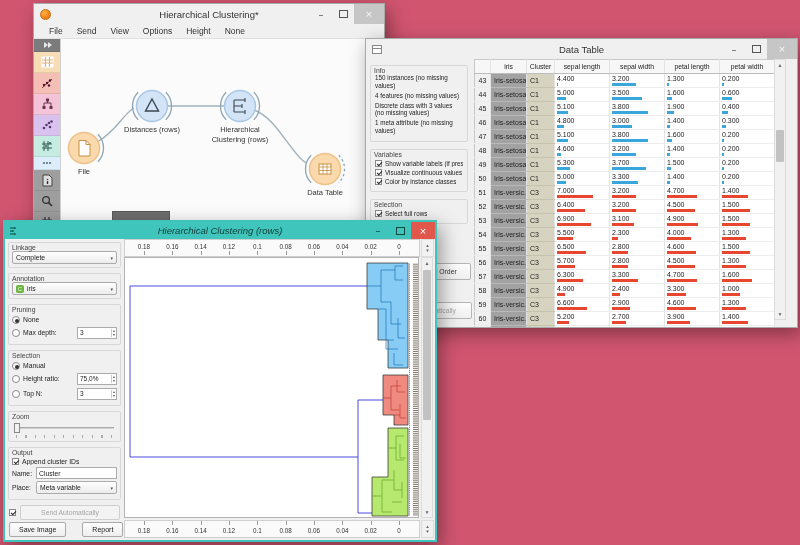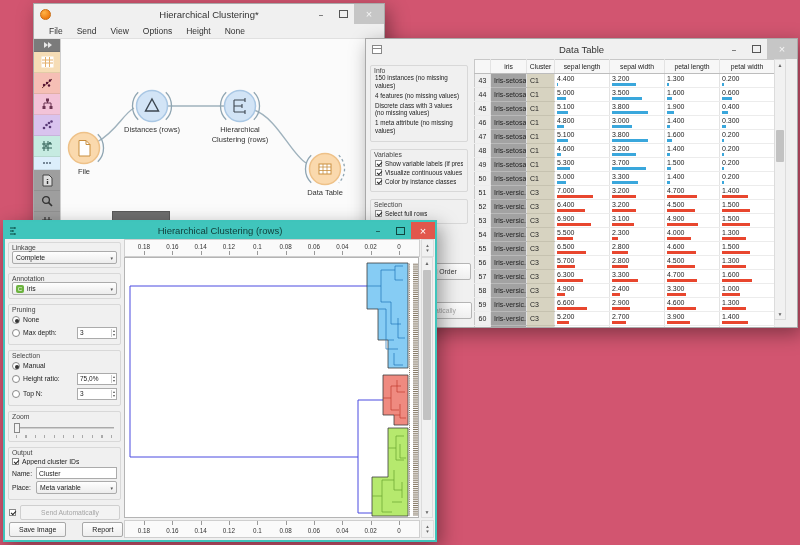--- a/index.html
+++ b/index.html
@@ -73,21 +73,21 @@
   .c-val .bar { display:block; height:3px; margin:0 0 1px 2px; }
   .vscroll { position:absolute; width:12px; background:#f1f1f1; border:1px solid #dcdcdc; display:flex; flex-direction:column; align-items:center; }
   .dt-vscroll { left:408px; top:0; height:261px; }
   .sc-arrow { font-size:5px; color:#666; height:10px; display:flex; align-items:center; }
   .sc-thumb { width:8px; background:#c2c2c2; border-radius:1px; }
   .dt-thumb { position:absolute; top:70px; height:32px; width:8px; left:1px; }
 
   
   .hc-win { left:3px; top:220px; width:434px; height:322px; border:2px solid #3fc4bb; z-index:5; }
   .hc-win .titlebar { height:17px; background:#40c5bc; }
-  .hc-win .tb-title { color:#103c38; }
+  .hc-win .tb-title { color:#103c38;font-style:italic; }
   .hc-win .wbtn { color:#104540; }
   .hc-win .wbtn-max::before { border-color:#104540; }
   .hc-win .wbtn-close { background:#e2574c; color:#fff; }
   .hc-icon { margin-left:4px; }
   .hc-body { position:relative; height:301px; background:#f0f0f0; }
   .hc-panel { position:absolute; left:0; top:0; width:119px; height:301px; padding:1px 2px; font-size:6.8px; color:#222; overflow:hidden; }
   .hc-panel .grp { margin:2px 1px 5px; padding:8px 3px 3px; }
   .combo { display:flex; align-items:center; height:13px; background:linear-gradient(#fefefe,#ececec); border:1px solid #ababab; border-radius:2px; padding:0 3px; font-size:6.8px; }
   .combo .dd { margin-left:auto; font-size:5px; color:#555; }
   .cat-ic { width:8px; height:8px; background:#6cb33f; border-radius:2px; color:#fff; font-size:6px; line-height:8px; text-align:center; margin-right:3px; }

